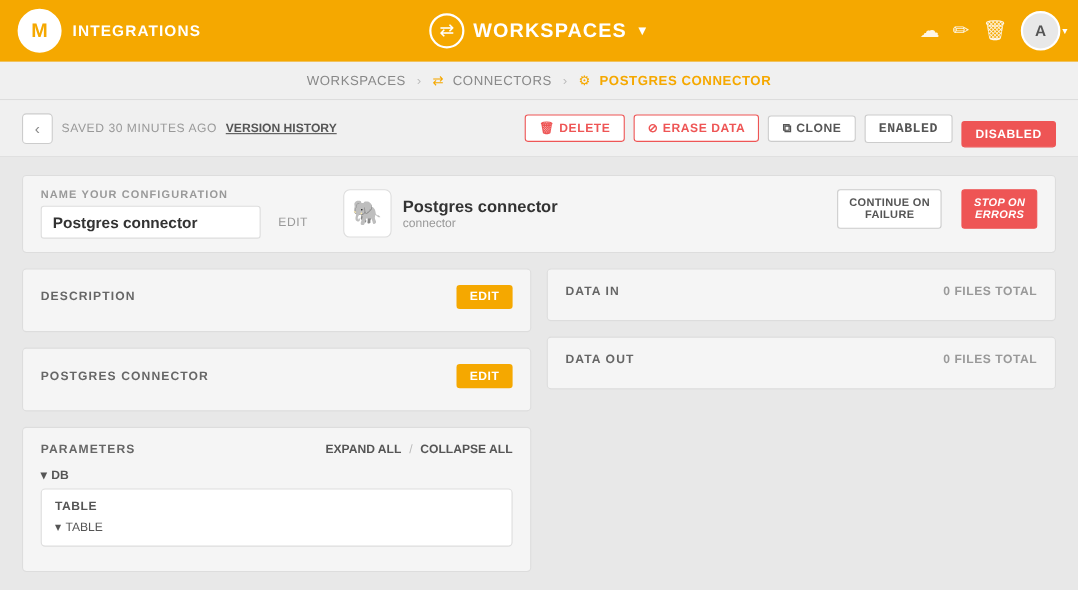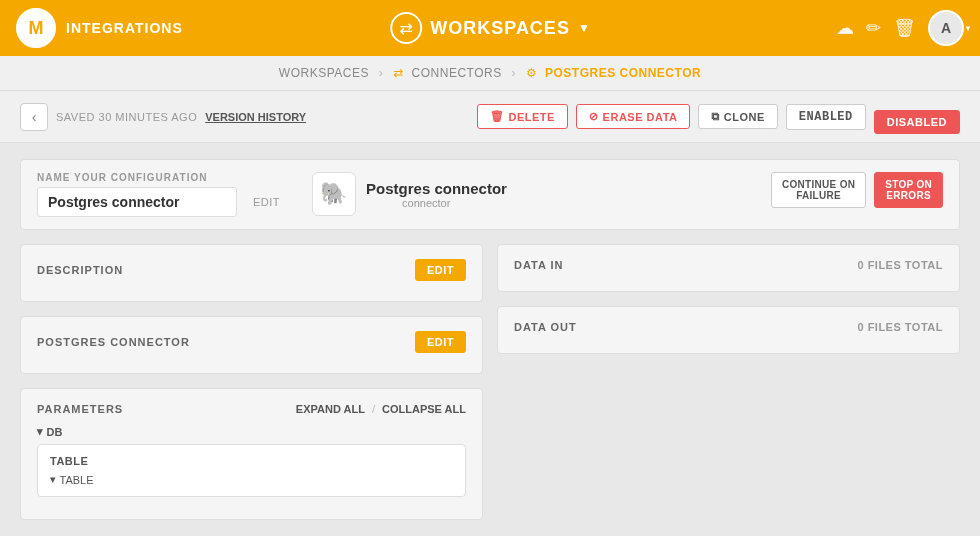--- a/index.html
+++ b/index.html
@@ -135,33 +135,33 @@
       font-size: 11px; color: #999; letter-spacing: 0.5px; cursor: pointer; margin-left: 16px;
     }
     .connector-info {
       display: flex; align-items: center; gap: 10px; margin-left: 16px;
     }
     .connector-logo {
       width: 44px; height: 44px; border-radius: 6px; background: #fff;
       border: 1px solid #ddd; display: flex; align-items: center; justify-content: center; font-size: 22px;
     }
     .connector-name { font-size: 15px; font-weight: bold; color: #333; }
-    .connector-type { font-size: 11px; color: #999; margin-left: 36px; }
+    .connector-type { font-size: 11px; color: #999; }
     .run-mode-group {
-      margin-left: auto; display: flex; align-items: center; gap: 8px;
+      margin-left: auto; display: flex; align-items: center; gap: 18px;
     }
     .btn-continue {
       background: #fff; border: 1px solid #ccc; color: #555;
       padding: 6px 10px; font-size: 10px; cursor: pointer;
       border-radius: 3px; text-align: center; font-weight: 600; letter-spacing: 0.3px;
     }
     .btn-stop-errors {
       background: #e55; border: 1px solid #e55; color: #fff;
       padding: 6px 10px; font-size: 10px; cursor: pointer;
-      border-radius: 3px; text-align: center; font-weight: bold; letter-spacing: 0.3px;
+      border-radius: 3px; text-align: center; font-weight: bold; letter-spacing: 0.3px; font-style: italic;
     }
     .btn-run {
       background: #fff; border: 2px solid #f5a800; color: #f5a800;
       padding: 8px 20px; font-size: 13px; cursor: pointer;
       border-radius: 3px; font-weight: bold; letter-spacing: 0.5px;
       display: flex; align-items: center; gap: 4px; margin-left: 8px;
     }
 
     
     .two-col-grid {

